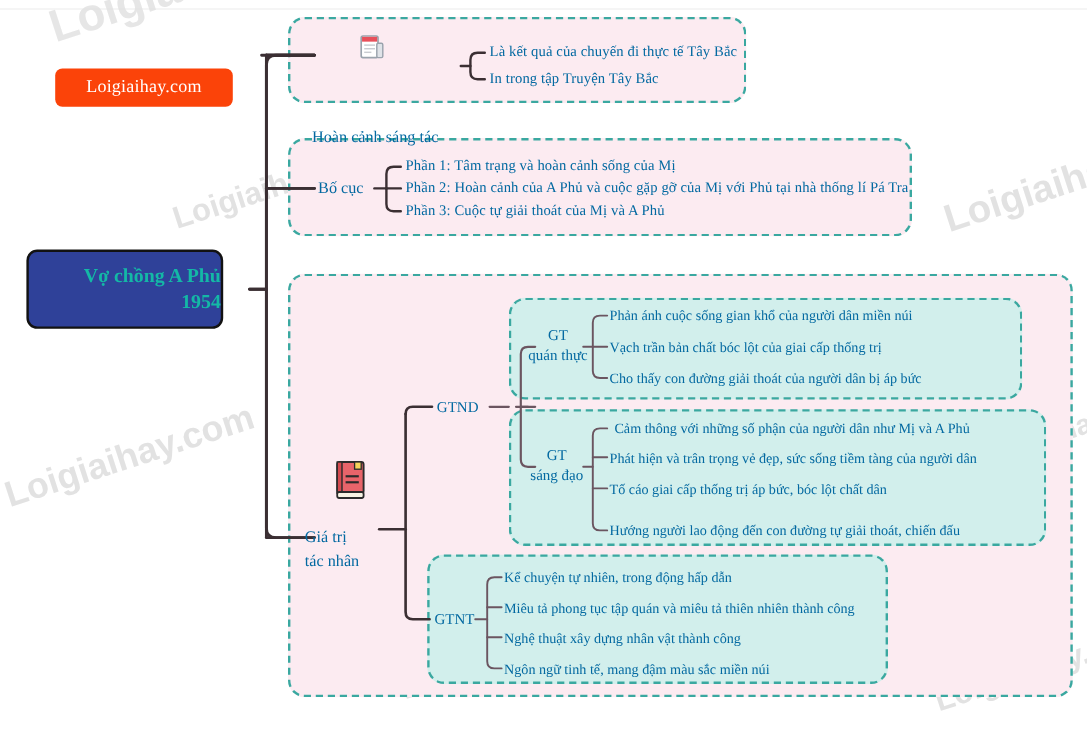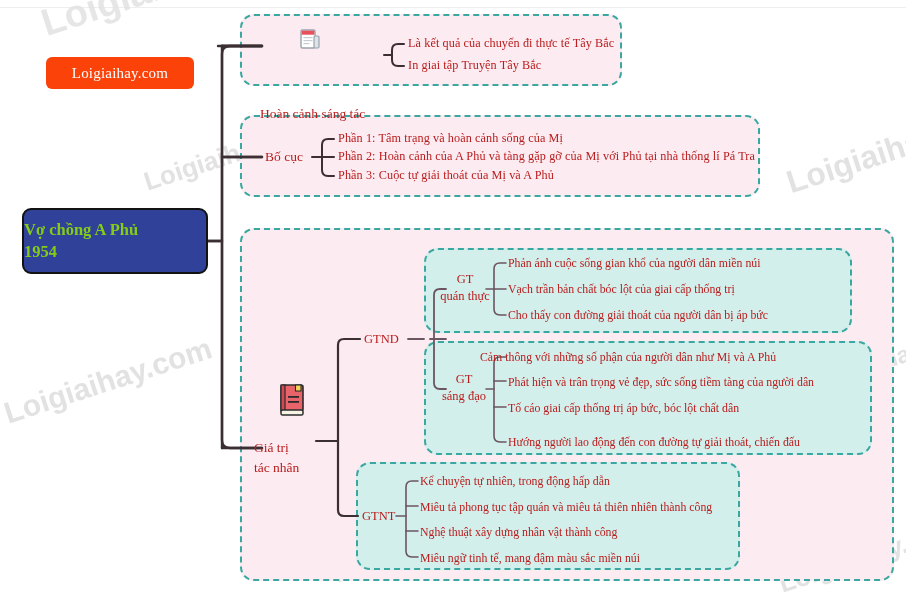--- a/index.html
+++ b/index.html
@@ -38,26 +38,26 @@
     font-family:"Liberation Serif","DejaVu Serif",serif;
     font-size:15px;
     letter-spacing:.2px;
     z-index:40;
   }
 
   
   .center-node {
     position:absolute;
     left:22px; top:208px;
-    width:186px; height:66px;
+    width:164px; height:66px;
     background:#2f4199;
     border:2px solid #121212;
     border-radius:9px;
-    display:flex; flex-direction:column; align-items:flex-start; justify-content:center;
-    color:#84cc16;
+    display:flex; flex-direction:column; align-items:flex-end; justify-content:center;
+    color:#14b8a6;
     font-weight:bold;
     font-size:16.5px;
     line-height:1.35;
     text-align:center;
     z-index:30;
   }
 
   
   .box {
     position:absolute;
@@ -66,21 +66,21 @@
   }
   .box.pink { background:#fcebf1; }
   .box.mint { background:#d2efec; border-color:#3aa8a0; }
 
   
   svg.links { position:absolute; left:0; top:0; width:906px; height:608px; overflow:visible; z-index:20; }
 
   
   .lbl {
     position:absolute;
-    color:#b91c1c;
+    color:#0369a1;
     white-space:nowrap;
     z-index:25;
   }
   .branch-title {
     font-size:13.5px;
     text-align:center;
     line-height:1.25;
   }
   .leaf {
     font-size:12.2px;
@@ -199,25 +199,25 @@
       <rect x="2" y="2" width="14" height="18" rx="1.5" fill="#ffffff" stroke="#9aa3ad" stroke-width="1.4"></rect>
       <rect x="2.7" y="2.7" width="12.6" height="4" fill="#e8505b"></rect>
       <rect x="4.5" y="9" width="9" height="1.2" fill="#c9ccd1"></rect>
       <rect x="4.5" y="12" width="9" height="1.2" fill="#c9ccd1"></rect>
       <rect x="4.5" y="15" width="6" height="1.2" fill="#c9ccd1"></rect>
       <rect x="15" y="8" width="5" height="12" rx="1.2" fill="#dfe3e8" stroke="#9aa3ad" stroke-width="1.2"></rect>
     </svg>
   </span>
   <div class="lbl branch-title" style="left:260px; top:58px; width:100px;margin-top:48px;">Hoàn cảnh sáng tác</div>
   <div class="lbl leaf" style="left:408px; top:36px;">Là kết quả của chuyến đi thực tế Tây Bắc</div>
-  <div class="lbl leaf" style="left:408px; top:58px;">In giai tập Truyện Tây Bắc</div>
+  <div class="lbl leaf" style="left:408px; top:58px;">In trong tập Truyện Tây Bắc</div>
 
   <div class="lbl branch-title" style="left:256px; top:149px; width:56px;">Bố cục</div>
   <div class="lbl leaf" style="left:338px; top:131px;">Phần 1: Tâm trạng và hoàn cảnh sống của Mị</div>
-  <div class="lbl leaf" style="left:338px; top:149px;">Phần 2: Hoàn cảnh của A Phủ và tàng gặp gỡ của Mị với Phủ tại nhà thống lí Pá Tra</div>
+  <div class="lbl leaf" style="left:338px; top:149px;">Phần 2: Hoàn cảnh của A Phủ và cuộc gặp gỡ của Mị với Phủ tại nhà thống lí Pá Tra</div>
   <div class="lbl leaf" style="left:338px; top:168px;">Phần 3: Cuộc tự giải thoát của Mị và A Phủ</div>
 
   <span class="icon" style="left:277px; top:383px;">
     <svg width="30" height="34" viewBox="0 0 30 34">
       <rect x="4" y="2" width="22" height="26" rx="2" fill="#e8646a" stroke="#2b2b2b" stroke-width="1.6"></rect>
       <rect x="4" y="2" width="4" height="26" fill="#d4494f" stroke="#2b2b2b" stroke-width="1.2"></rect>
       <rect x="18.5" y="2" width="5.5" height="6" fill="#f6d35a" stroke="#2b2b2b" stroke-width="1.1"></rect>
       <rect x="11" y="13" width="11" height="1.8" fill="#2b2b2b"></rect>
       <rect x="11" y="18" width="11" height="1.8" fill="#2b2b2b"></rect>
       <rect x="4" y="27" width="22" height="5" rx="1.6" fill="#f7f3e4" stroke="#2b2b2b" stroke-width="1.5"></rect>
@@ -235,24 +235,24 @@
     <div>quán thực</div>
   </div>
   <div class="lbl leaf-sm" style="left:508px; top:256px;">Phản ánh cuộc sống gian khổ của người dân miền núi</div>
   <div class="lbl leaf-sm" style="left:508px; top:282px;font-family:Liberation Serif, serif;">Vạch trần bản chất bóc lột của giai cấp thống trị</div>
   <div class="lbl leaf-sm" style="left:508px; top:308px;">Cho thấy con đường giải thoát của người dân bị áp bức</div>
 
   <div class="lbl branch-title" style="left:430px; top:371px; width:68px; text-align:center; line-height:1.35; font-size:12.5px;">
     <div>GT</div>
     <div>sáng đạo</div>
   </div>
-  <div class="lbl leaf-sm" style="left:480px; top:350px;">Cảm thông với những số phận của người dân như Mị và A Phủ</div>
+  <div class="lbl leaf-sm" style="left:512px; top:350px;">Cảm thông với những số phận của người dân như Mị và A Phủ</div>
   <div class="lbl leaf-sm" style="left:508px; top:375px;">Phát hiện và trân trọng vẻ đẹp, sức sống tiềm tàng của người dân</div>
   <div class="lbl leaf-sm" style="left:508px; top:401px;">Tố cáo giai cấp thống trị áp bức, bóc lột chất dân</div>
   <div class="lbl leaf-sm" style="left:508px; top:435px;">Hướng người lao động đến con đường tự giải thoát, chiến đấu</div>
 
   <div class="lbl" style="left:362px; top:509px; font-size:12.5px;">GTNT</div>
   <div class="lbl leaf-sm" style="left:420px; top:474px;">Kể chuyện tự nhiên, trong động hấp dẫn</div>
   <div class="lbl leaf-sm" style="left:420px; top:500px;">Miêu tả phong tục tập quán và miêu tả thiên nhiên thành công</div>
   <div class="lbl leaf-sm" style="left:420px; top:525px;">Nghệ thuật xây dựng nhân vật thành công</div>
-  <div class="lbl leaf-sm" style="left:420px; top:551px;">Miêu ngữ tinh tế, mang đậm màu sắc miền núi</div>
+  <div class="lbl leaf-sm" style="left:420px; top:551px;">Ngôn ngữ tinh tế, mang đậm màu sắc miền núi</div>
 
 </div>
 
 </body></html>

